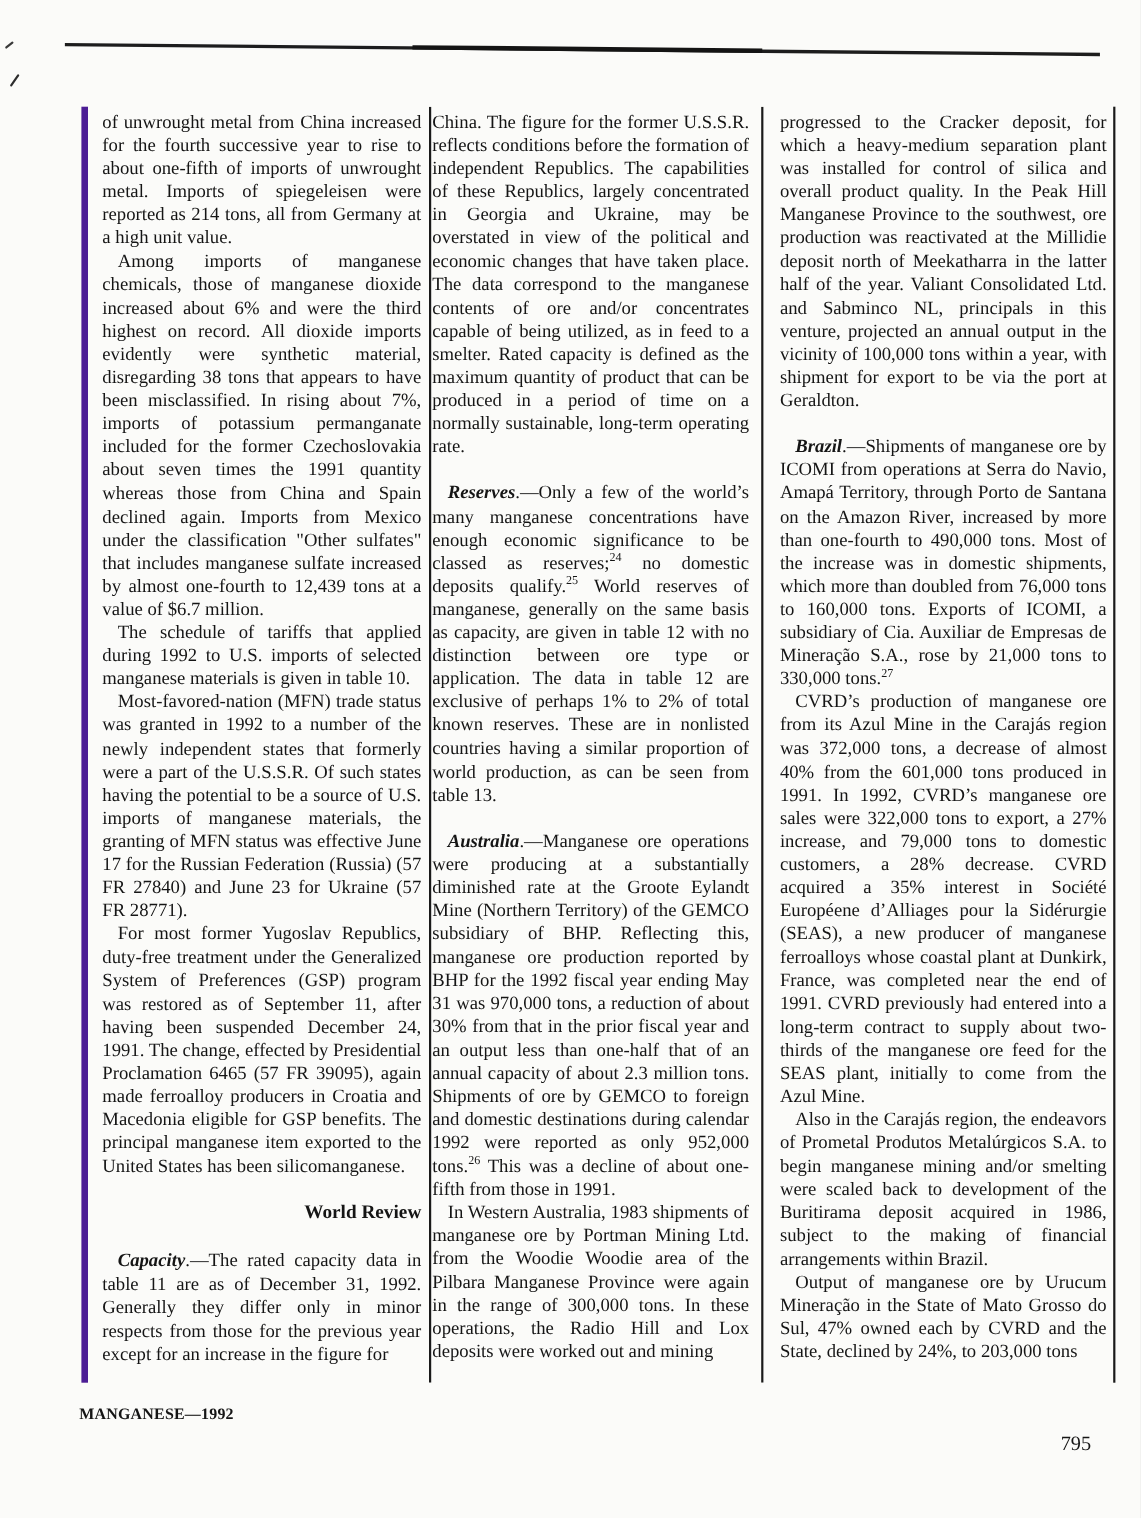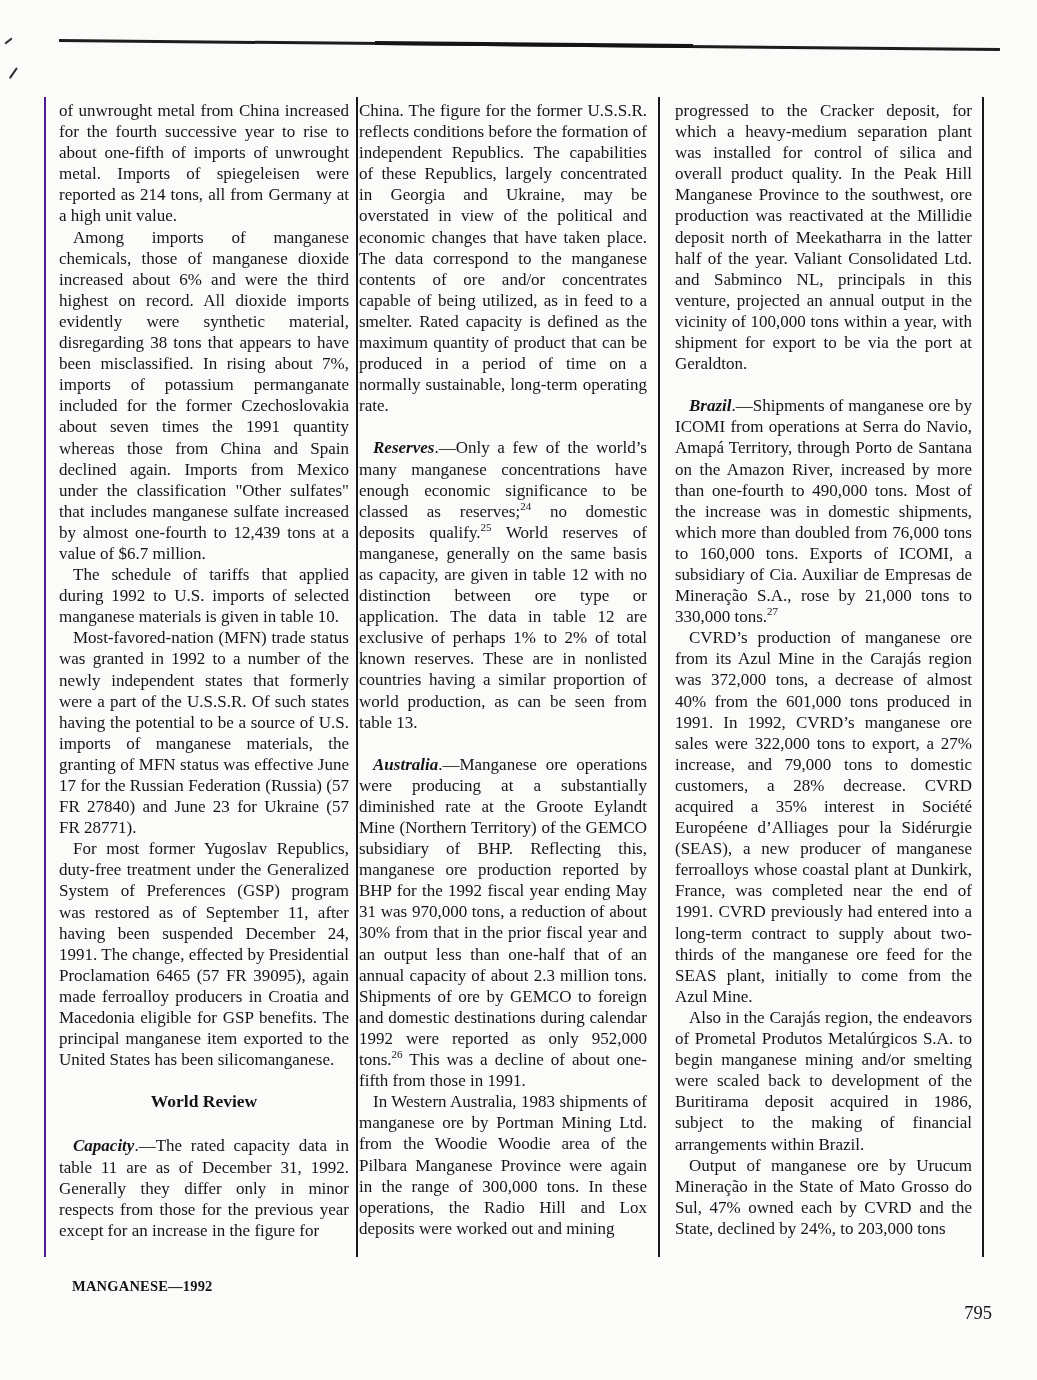--- a/index.html
+++ b/index.html
@@ -52,26 +52,26 @@
     top: 72px;
     width: 13px;
     height: 2.4px;
     background: #2d2d2d;
     transform: rotate(-55deg);
     border-radius: 2px;
   }
   
   .text-area {
     position: absolute;
-    left: 44px;
+    left: 74px;
     top: 97px;
     width: 940px;
     height: 1160px;
     box-sizing: border-box;
-    border-left: 2px solid #4c1d95;
+    border-left: 6px solid #4c1d95;
     border-right: 2px solid #1a1a1a;
     display: flex;
     overflow: hidden;
   }
   .vrule {
     width: 2px;
     flex: 0 0 2px;
     background: #1a1a1a;
   }
   .col {
@@ -88,21 +88,21 @@
   .col p {
     margin: 0;
   }
   .col p.continuation { text-indent: 0; }
   .col p.indent { text-indent: 14px; }
   .col p.lead-par { text-indent: 14px; margin-top: 21px; }
   .col h3.heading {
     font-size: 17.5px;
     margin: 21px 0 23px 0;
     font-weight: bold;
-    text-align: center;
+    text-align: right;
   }
   .lead {
     font-weight: bold;
     font-style: italic;
   }
   sup.fn {
     font-size: 11px;
     line-height: 0;
     vertical-align: super;
   }

